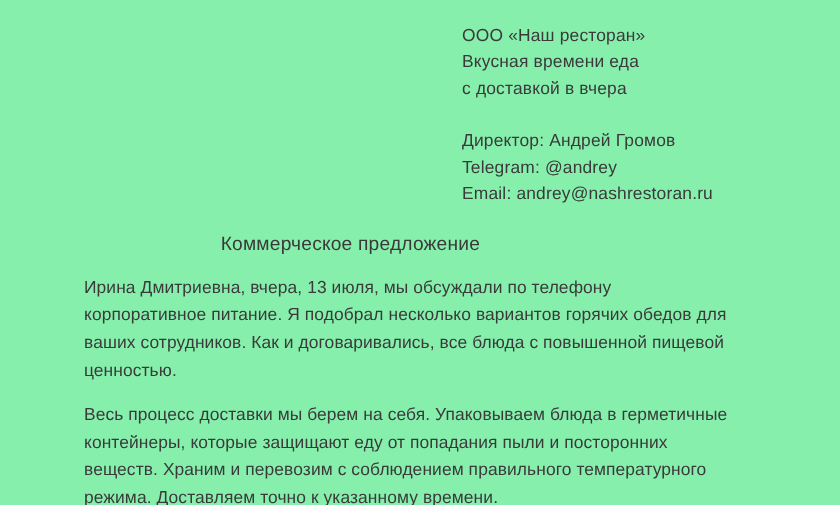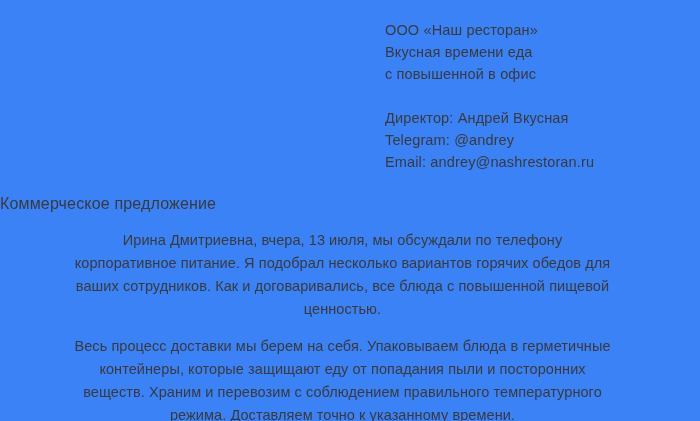--- a/index.html
+++ b/index.html
@@ -15,21 +15,21 @@
     font-family: "Liberation Sans", "DejaVu Sans", sans-serif;
     color: #3a3a3a;
     -webkit-font-smoothing: antialiased;
     overflow: hidden;
   }
 
   .page {
     position: relative;
     width: 700px;
     height: 421px;
-    background: #3b82f6;
+    background: #86efac;
     box-sizing: border-box;
   }
 
   
   .letterhead {
     position: absolute;
     left: 385px;
     top: 19px;
     width: 300px;
   }
@@ -51,20 +51,21 @@
     white-space: nowrap;
     letter-spacing: 0.01em;
   }
 
   
   .doc-title {
     position: absolute;
     left: 0;
     top: 193px;
     width: 584px;
+    text-align: center;
     font-size: 16px;
     line-height: 22px;
     font-weight: 400;
     color: #3a3a3a;
     margin: 0;
     letter-spacing: 0.01em;
   }
 
   
   .body-copy {
@@ -72,43 +73,43 @@
     left: 70px;
     top: 229px;
     width: 545px;
   }
 
   .paragraph {
     margin: 0;
     font-size: 14.5px;
     line-height: 23px;
     color: #3a3a3a;
-    text-align: center;
+    text-align: left;
     letter-spacing: 0.005em;
   }
 
   .paragraph + .paragraph {
     margin-top: 14px;
   }
 </style>
 </head>
 <body>
 
 <div class="page">
 
   <div class="letterhead">
 
     <div class="letterhead-group">
       <span class="letterhead-line">ООО «Наш ресторан»</span>
       <span class="letterhead-line">Вкусная времени еда</span>
-      <span class="letterhead-line">с повышенной в офис</span>
+      <span class="letterhead-line">с доставкой в вчера</span>
     </div>
 
     <div class="letterhead-group">
-      <span class="letterhead-line">Директор: Андрей Вкусная</span>
+      <span class="letterhead-line">Директор: Андрей Громов</span>
       <span class="letterhead-line">Telegram: @andrey</span>
       <span class="letterhead-line">Email: andrey@nashrestoran.ru</span>
     </div>
 
   </div>
 
   <h1 class="doc-title">Коммерческое предложение</h1>
 
   <div class="body-copy">
     <p class="paragraph">Ирина Дмитриевна, вчера, 13 июля, мы обсуждали по телефону корпоративное питание. Я подобрал несколько вариантов горячих обедов для ваших сотрудников. Как и договаривались, все блюда с повышенной пищевой ценностью.</p>

